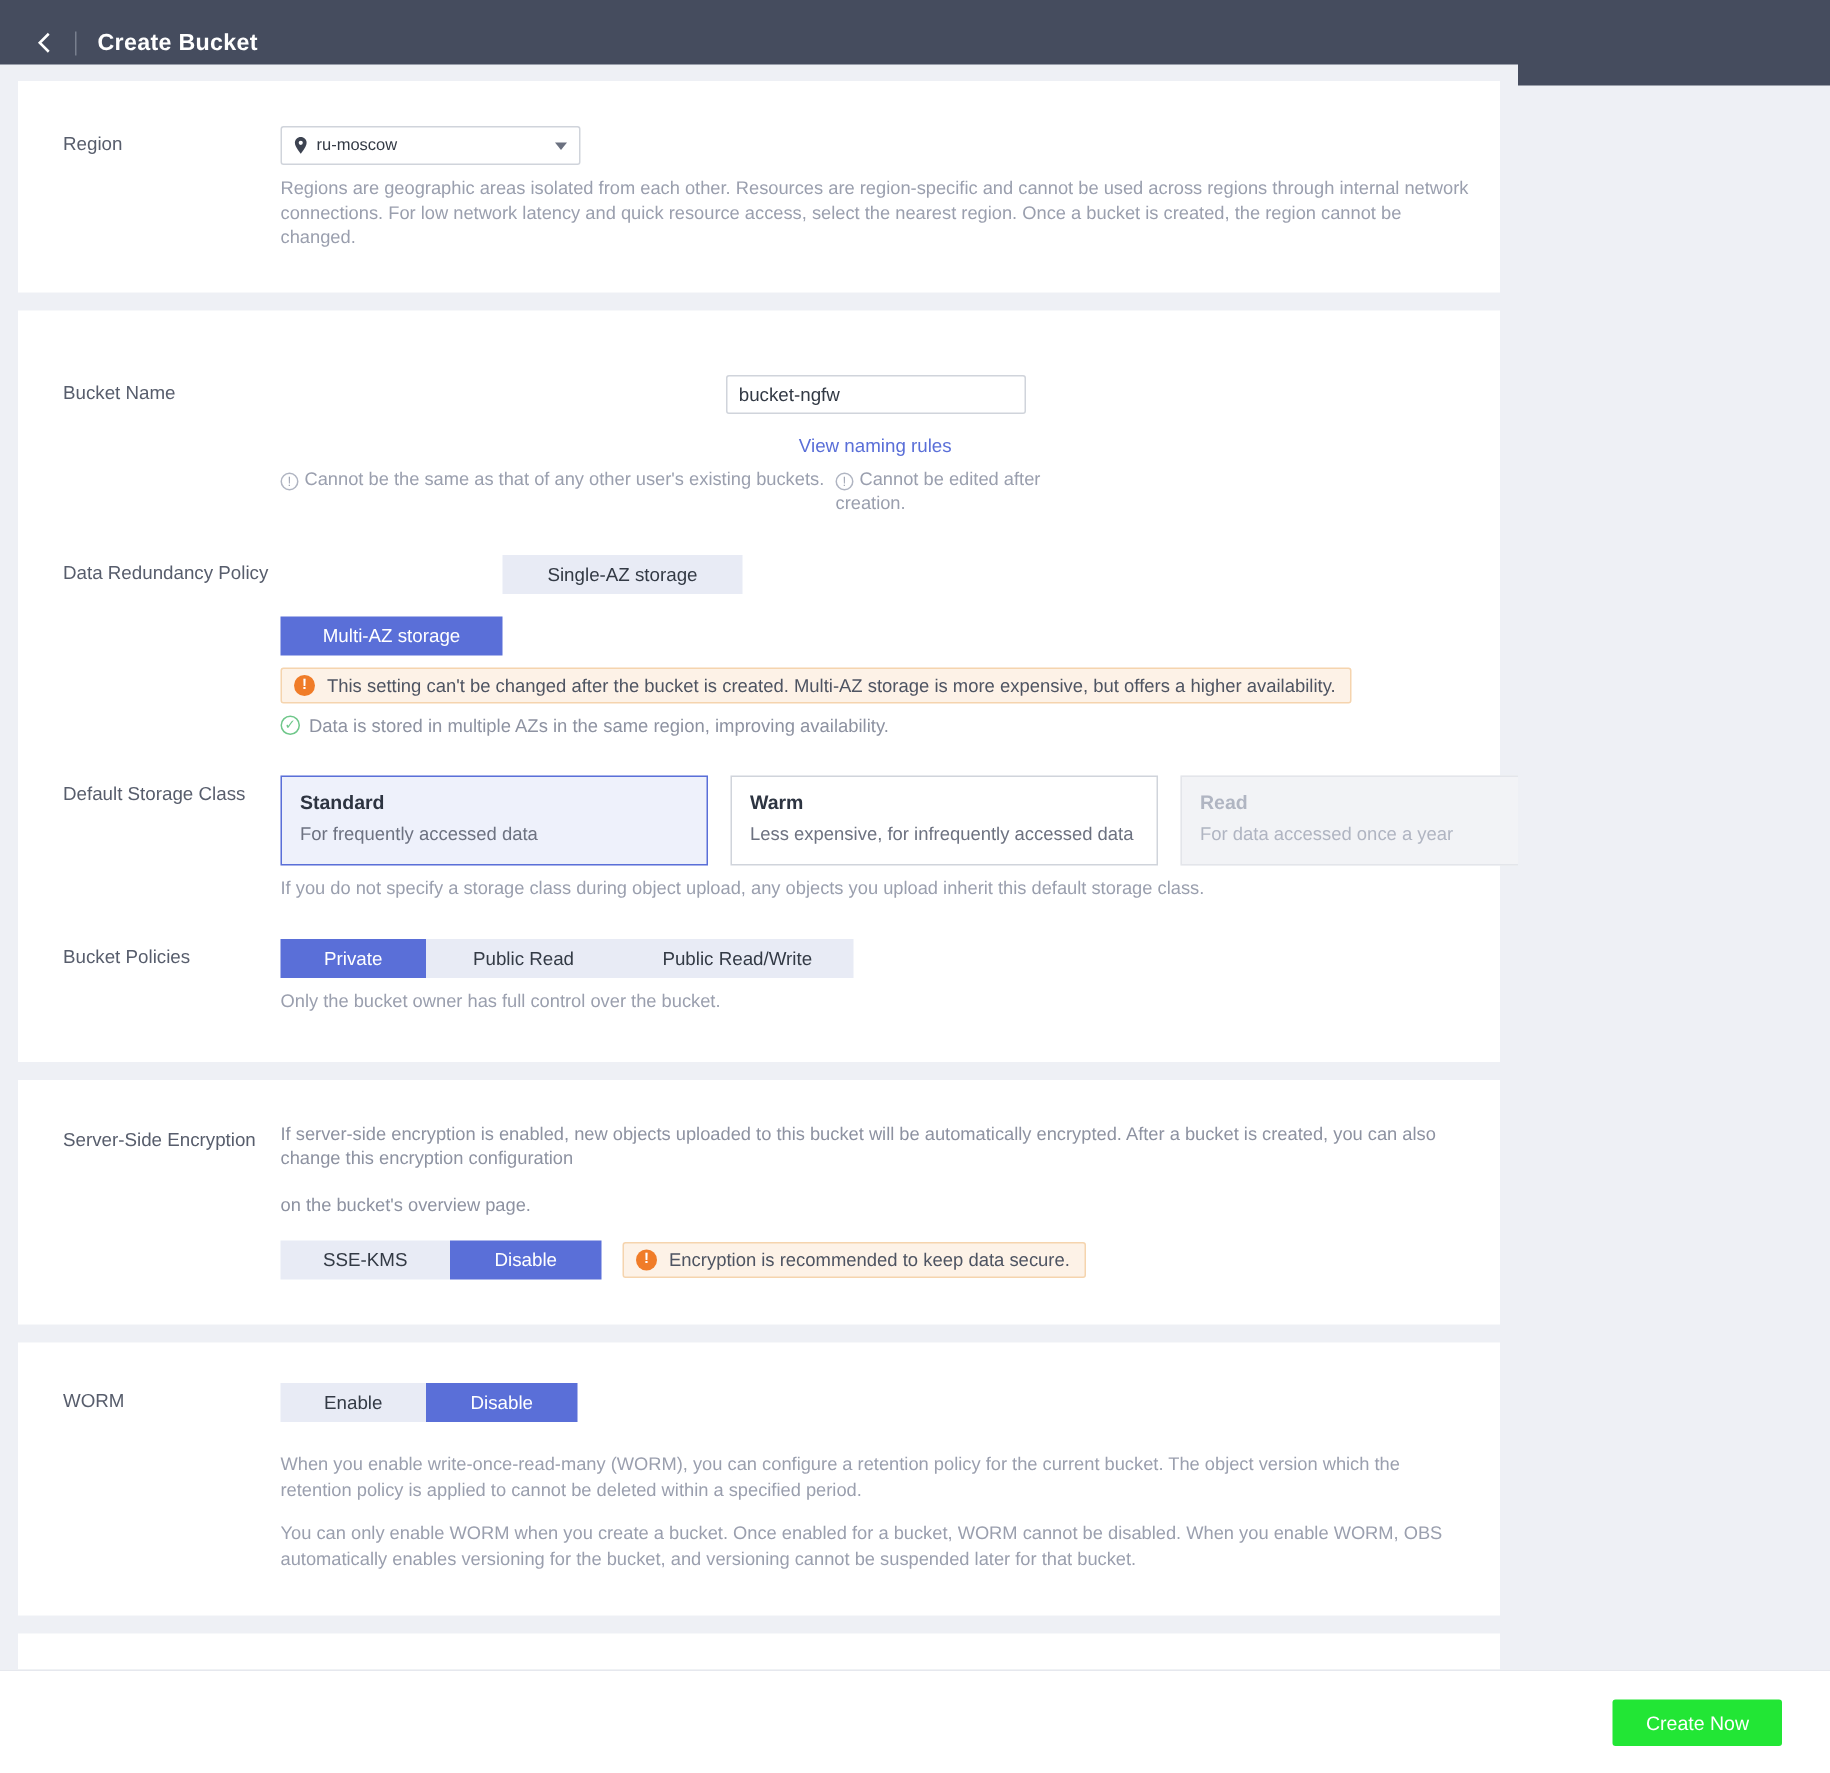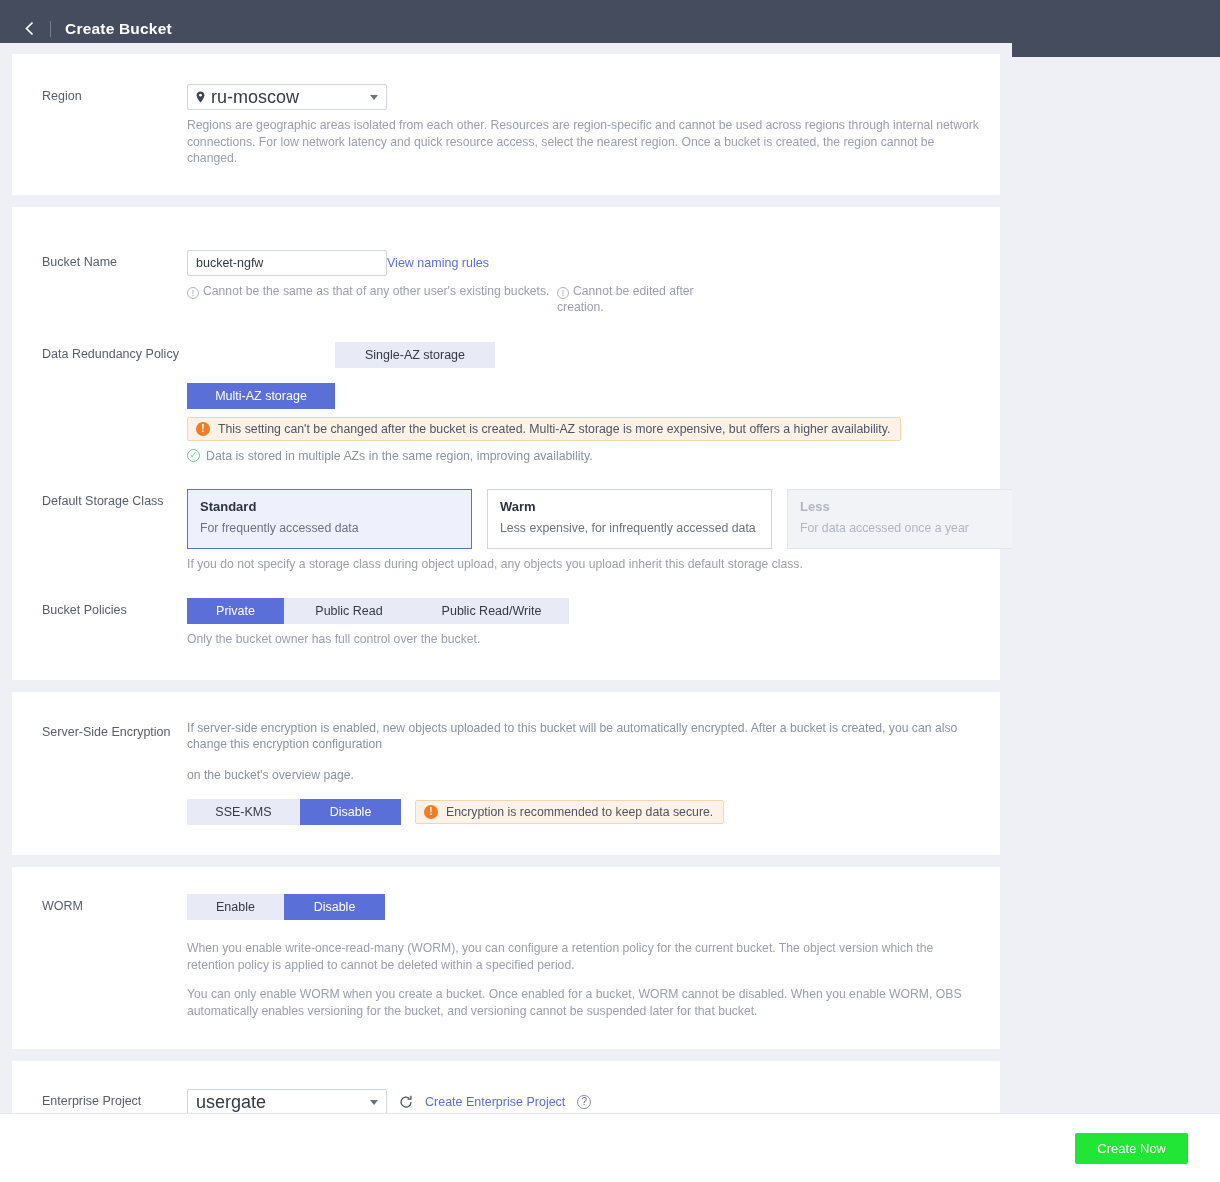--- a/index.html
+++ b/index.html
@@ -87,21 +87,21 @@
 
   
   .select-box, .text-input {
     height: 26px;
     border: 1px solid #d0d4db;
     background: #ffffff;
     border-radius: 2px;
     display: flex;
     align-items: center;
     padding: 0 8px;
-    font-size: 18px;
+    font-size: 11px;
     color: #333a45;
     width: 200px;
   }
   .select-box { justify-content: space-between; width: 200px; }
   .select-left { display: flex; align-items: center; gap: 6px; }
   .pin-icon { color: #3d4351; display: flex; }
   .caret {
     width: 0; height: 0;
     border-left: 4.5px solid transparent;
     border-right: 4.5px solid transparent;
@@ -310,21 +310,21 @@
           <div class="hint" style="max-width:940px;">Regions are geographic areas isolated from each other. Resources are region-specific and cannot be used across regions through internal network connections. For low network latency and quick resource access, select the nearest region. Once a bucket is created, the region cannot be changed.</div>
         </div>
       </div>
     </div>
 
     <div class="panel" style="padding:43px 0 32px 0;">
 
       <div class="row">
         <div class="label">Bucket Name</div>
         <div class="field">
-          <div class="inline" style="">
+          <div class="inline" style="gap:14px;flex-direction:column;">
             <input class="text-input-el" value="bucket-ngfw" style="">
             <span class="link">View naming rules</span>
           </div>
           <div style="display:flex; margin-top:7px;">
             <div style="width:370px;">
               <div class="hint" style="margin-top:0;">
                 <span class="i-icon">!</span><span>Cannot be the same as that of any other user's existing buckets.</span>
               </div>
             </div>
             <div style="width:170px;">
@@ -362,21 +362,21 @@
           <div class="cards">
             <div class="card selected">
               <div class="card-title">Standard</div>
               <div class="card-desc">For frequently accessed data</div>
             </div>
             <div class="card">
               <div class="card-title">Warm</div>
               <div class="card-desc">Less expensive, for infrequently accessed data</div>
             </div>
             <div class="card disabled">
-              <div class="card-title">Less</div>
+              <div class="card-title">Read</div>
               <div class="card-desc">For data accessed once a year</div>
             </div>
           </div>
           <div class="hint">If you do not specify a storage class during object upload, any objects you upload inherit this default storage class.</div>
         </div>
       </div>
 
       <div class="row" style="margin-top:26px;">
         <div class="label">Bucket Policies</div>
         <div class="field">

